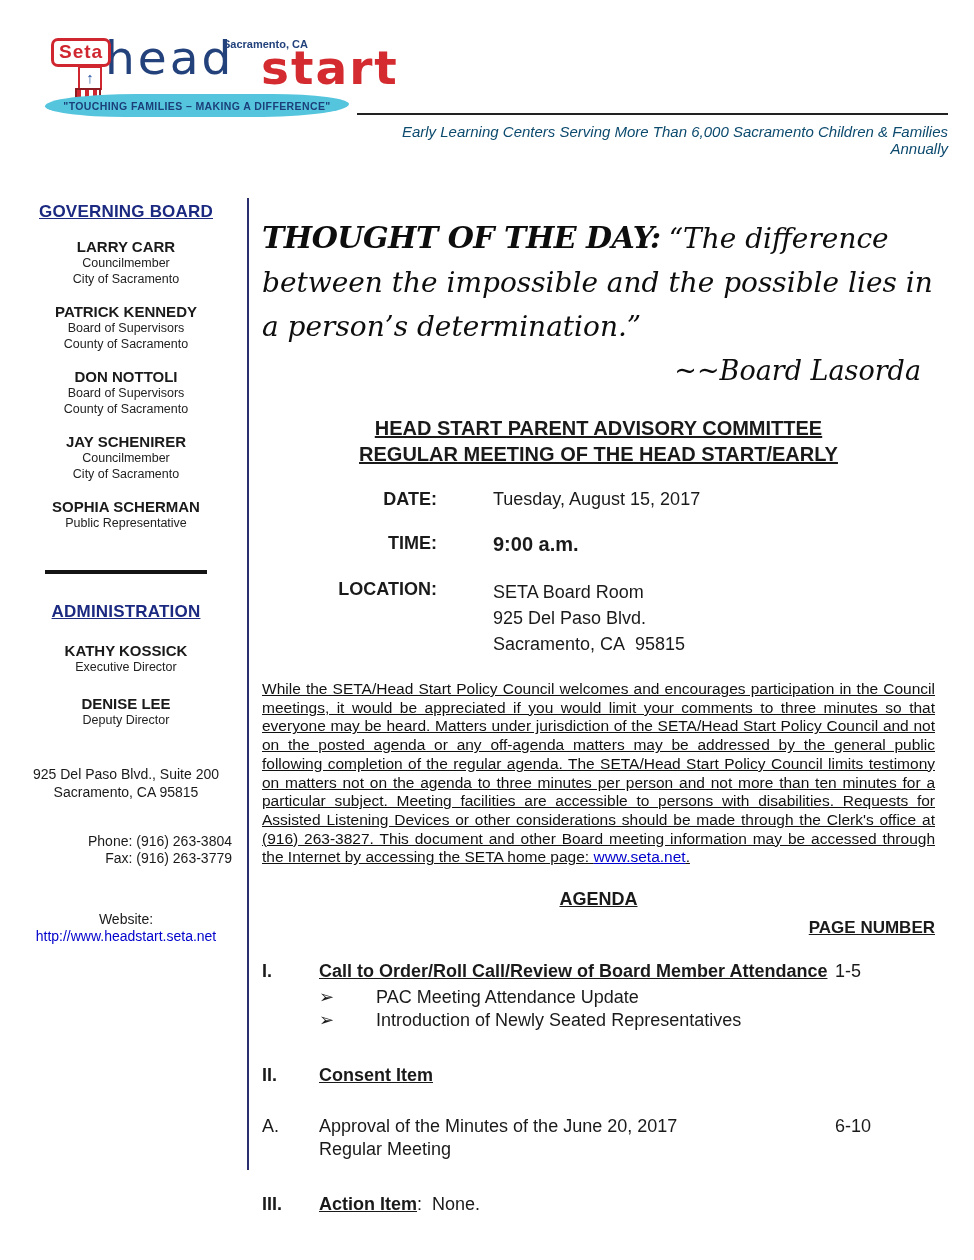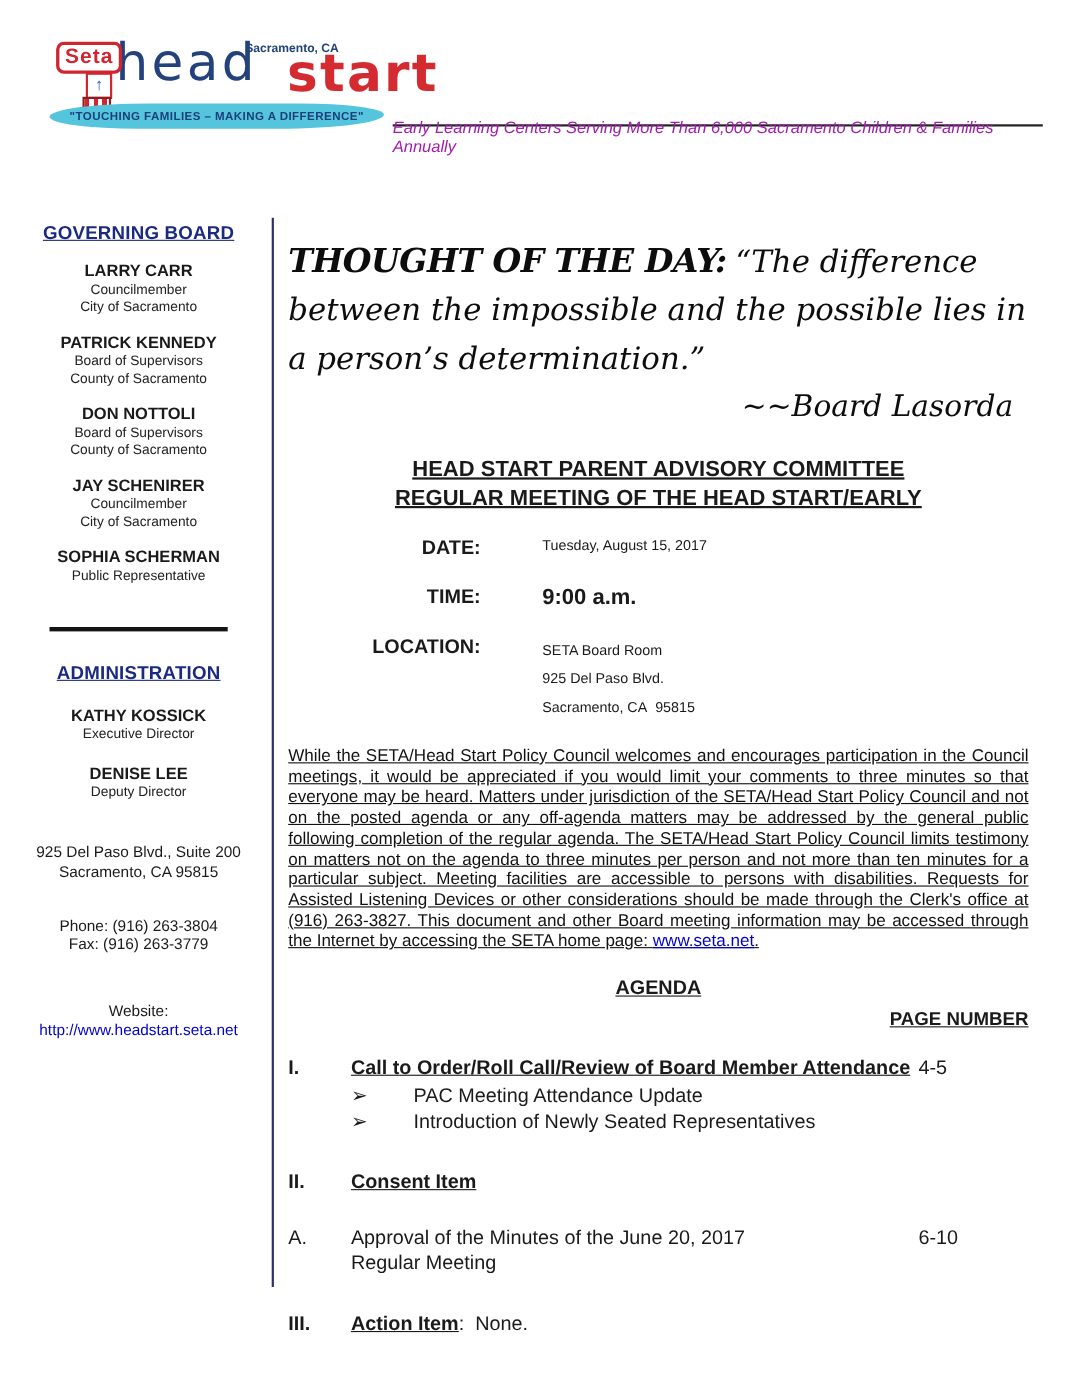--- a/index.html
+++ b/index.html
@@ -43,63 +43,63 @@
   }
   .swoosh {
     position:absolute; left:0px; top:66px; width:304px; height:23px; z-index:2;
     background:#55c5dd; border-radius:48% 40% 50% 42% / 85% 70% 90% 75%;
     display:flex; align-items:center; justify-content:center;
   }
   .swoosh-text { font-size:10.5px; font-weight:bold; color:#1b3f7a; letter-spacing:0.4px; }
 
   .header-rule { position:absolute; left:357px; top:113px; width:591px; height:2px; background:#222; }
   .tagline {
-    position:absolute; left:357px; top:108px; width:591px; 
-    font-style:italic; font-size:15px; color:#a21caf;
+    position:absolute; left:357px; top:123px; width:591px; text-align:right;
+    font-style:italic; font-size:15px; color:#0c4a6e;
   }
 
   
   .vline { position:absolute; left:247px; top:198px; width:2px; height:972px; background:#2b2f6e; }
 
   
   .sidebar { position:absolute; left:20px; top:202px; width:212px; text-align:center; }
   .sb-heading {
     font-size:17px; font-weight:bold; text-decoration:underline;
     color:#1b2a80; letter-spacing:0.2px;
   }
   .gb-members { margin-top:10px; }
   .member { margin-top:16px; }
   .member-name { font-size:15px; font-weight:bold; line-height:18px; }
   .member-role { font-size:12.5px; line-height:15.5px; color:#222; }
   .sb-divider { width:162px; height:4px; background:#141414; margin:38px auto 0; }
   .admin-heading { margin-top:28px; }
   .staff { margin-top:20px; }
   .sb-address { margin-top:36px; font-size:14px; line-height:18px; }
-  .sb-phone { margin-top:32px; font-size:14px; line-height:17px; }
+  .sb-phone { margin-top:32px; font-size:14px; line-height:17px;text-align:right; }
   .sb-website { margin-top:44px; font-size:14px; line-height:17px; }
   .sb-link { color:#0000cc; text-decoration:none; }
 
   
   .main { position:absolute; left:262px; top:218px; width:673px; }
 
   .thought { font-family:"DejaVu Serif","Liberation Serif",serif; font-style:italic; line-height:40px; color:#0d0d0d; }
   .thought-label { font-weight:bold; font-size:30px; letter-spacing:-0.5px; padding-right:8px; }
   .thought-quote { font-size:28px; }
   .thought-attr {
     font-family:"DejaVu Serif","Liberation Serif",serif; font-style:italic;
     text-align:right; font-size:27px; margin-top:0px; padding-right:14px; color:#0d0d0d;
   }
 
   .meeting-title { margin-top:24px; text-align:center; font-size:20px; font-weight:bold; line-height:26px; }
   .u { text-decoration:underline; }
 
   .details { margin-top:22px; }
   .detail-row { display:flex; margin-bottom:23px; }
   .detail-label { width:175px; text-align:right; font-size:18px; font-weight:bold; flex:0 0 auto; }
-  .detail-value { margin-left:56px; font-size:13px; }
+  .detail-value { margin-left:56px; font-size:18px; }
   .time-value { font-size:20px; font-weight:bold; }
   .loc-lines div { line-height:26px; }
 
   .notice { margin:10px 0 0; font-size:15.5px; line-height:18.7px; text-align:justify; text-decoration:underline; color:#111; }
   .notice a { color:#0000cc; }
 
   .agenda-title { margin-top:22px; text-align:center; font-size:18px; font-weight:bold; text-decoration:underline; }
   .page-header { margin-top:8px; text-align:right; font-size:17px; font-weight:bold; text-decoration:underline; }
 
   .a-row { display:grid; grid-template-columns:57px 514px 1fr; font-size:18px; line-height:23px; }
@@ -240,21 +240,21 @@
           <div class="bullet">
             <span class="bullet-char">➢</span>
             <span>PAC Meeting Attendance Update</span>
           </div>
           <div class="bullet">
             <span class="bullet-char">➢</span>
             <span>Introduction of Newly Seated Representatives</span>
           </div>
         </div>
       </div>
-      <div class="a-page">4-5</div>
+      <div class="a-page">1-5</div>
     </div>
 
     <div class="a-row item2">
       <div class="a-num">II.</div>
       <div>
         <span class="a-title">Consent Item</span>
       </div>
       <div class="a-page"></div>
     </div>
 

